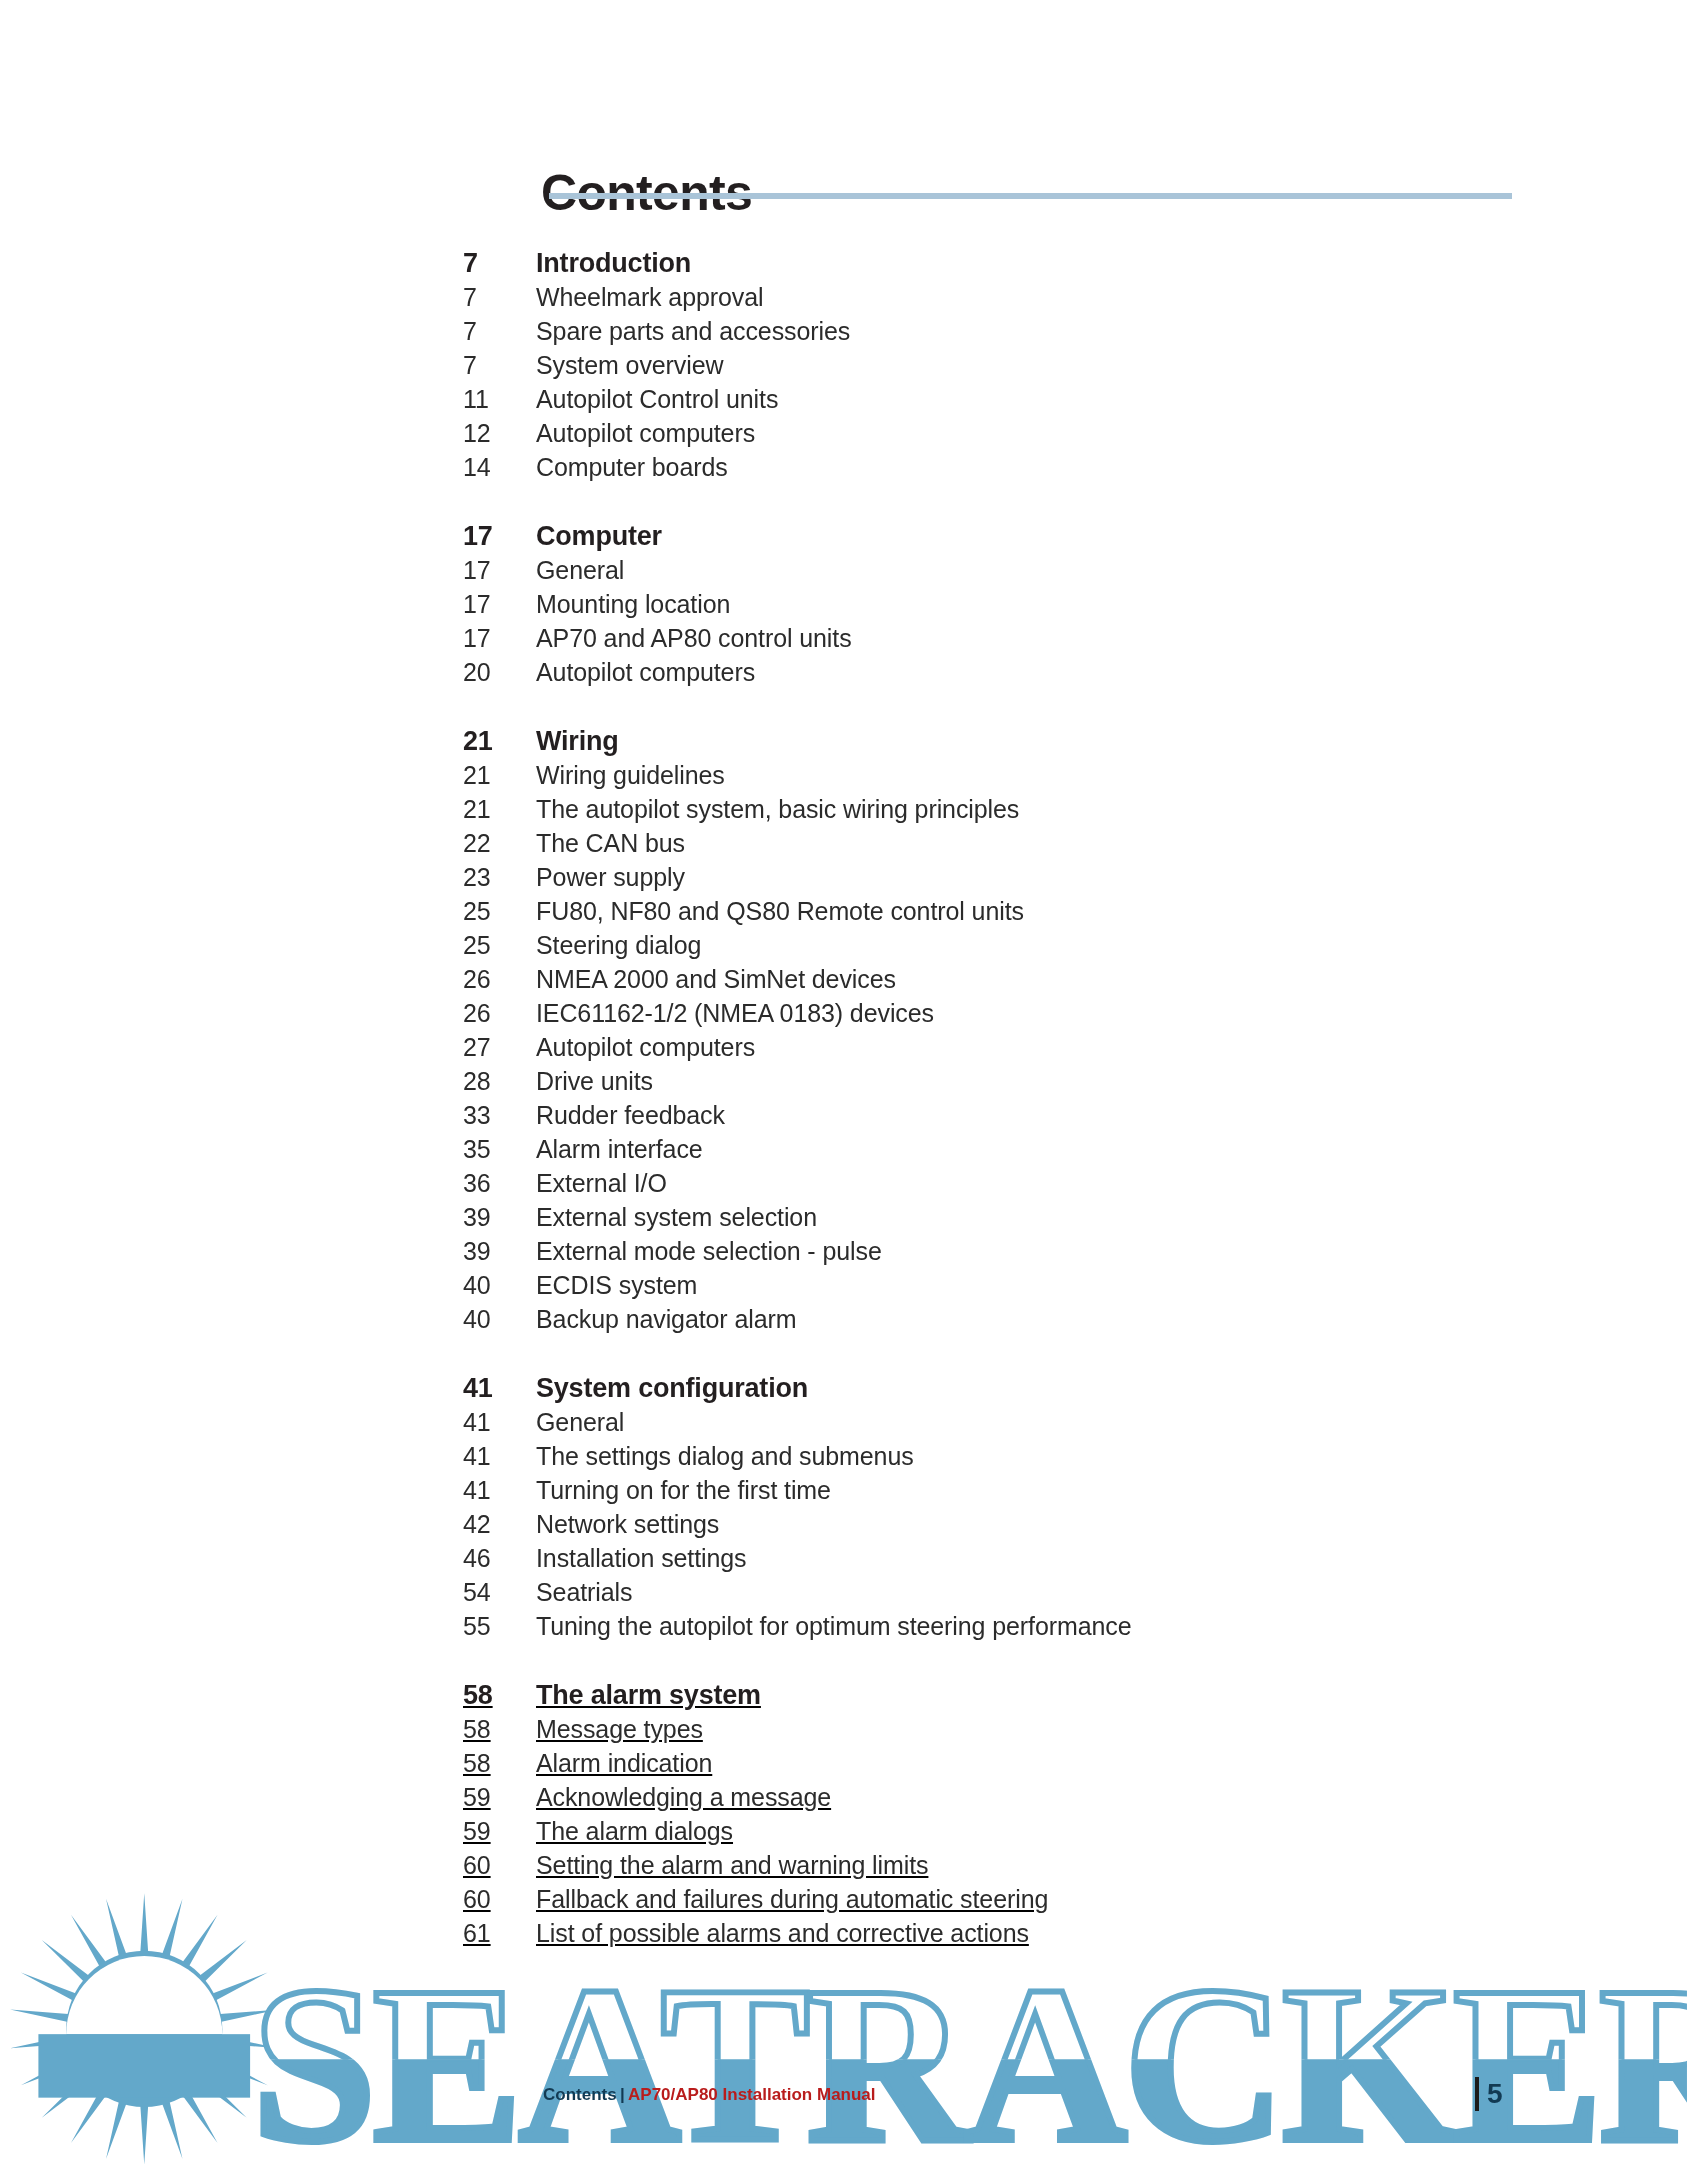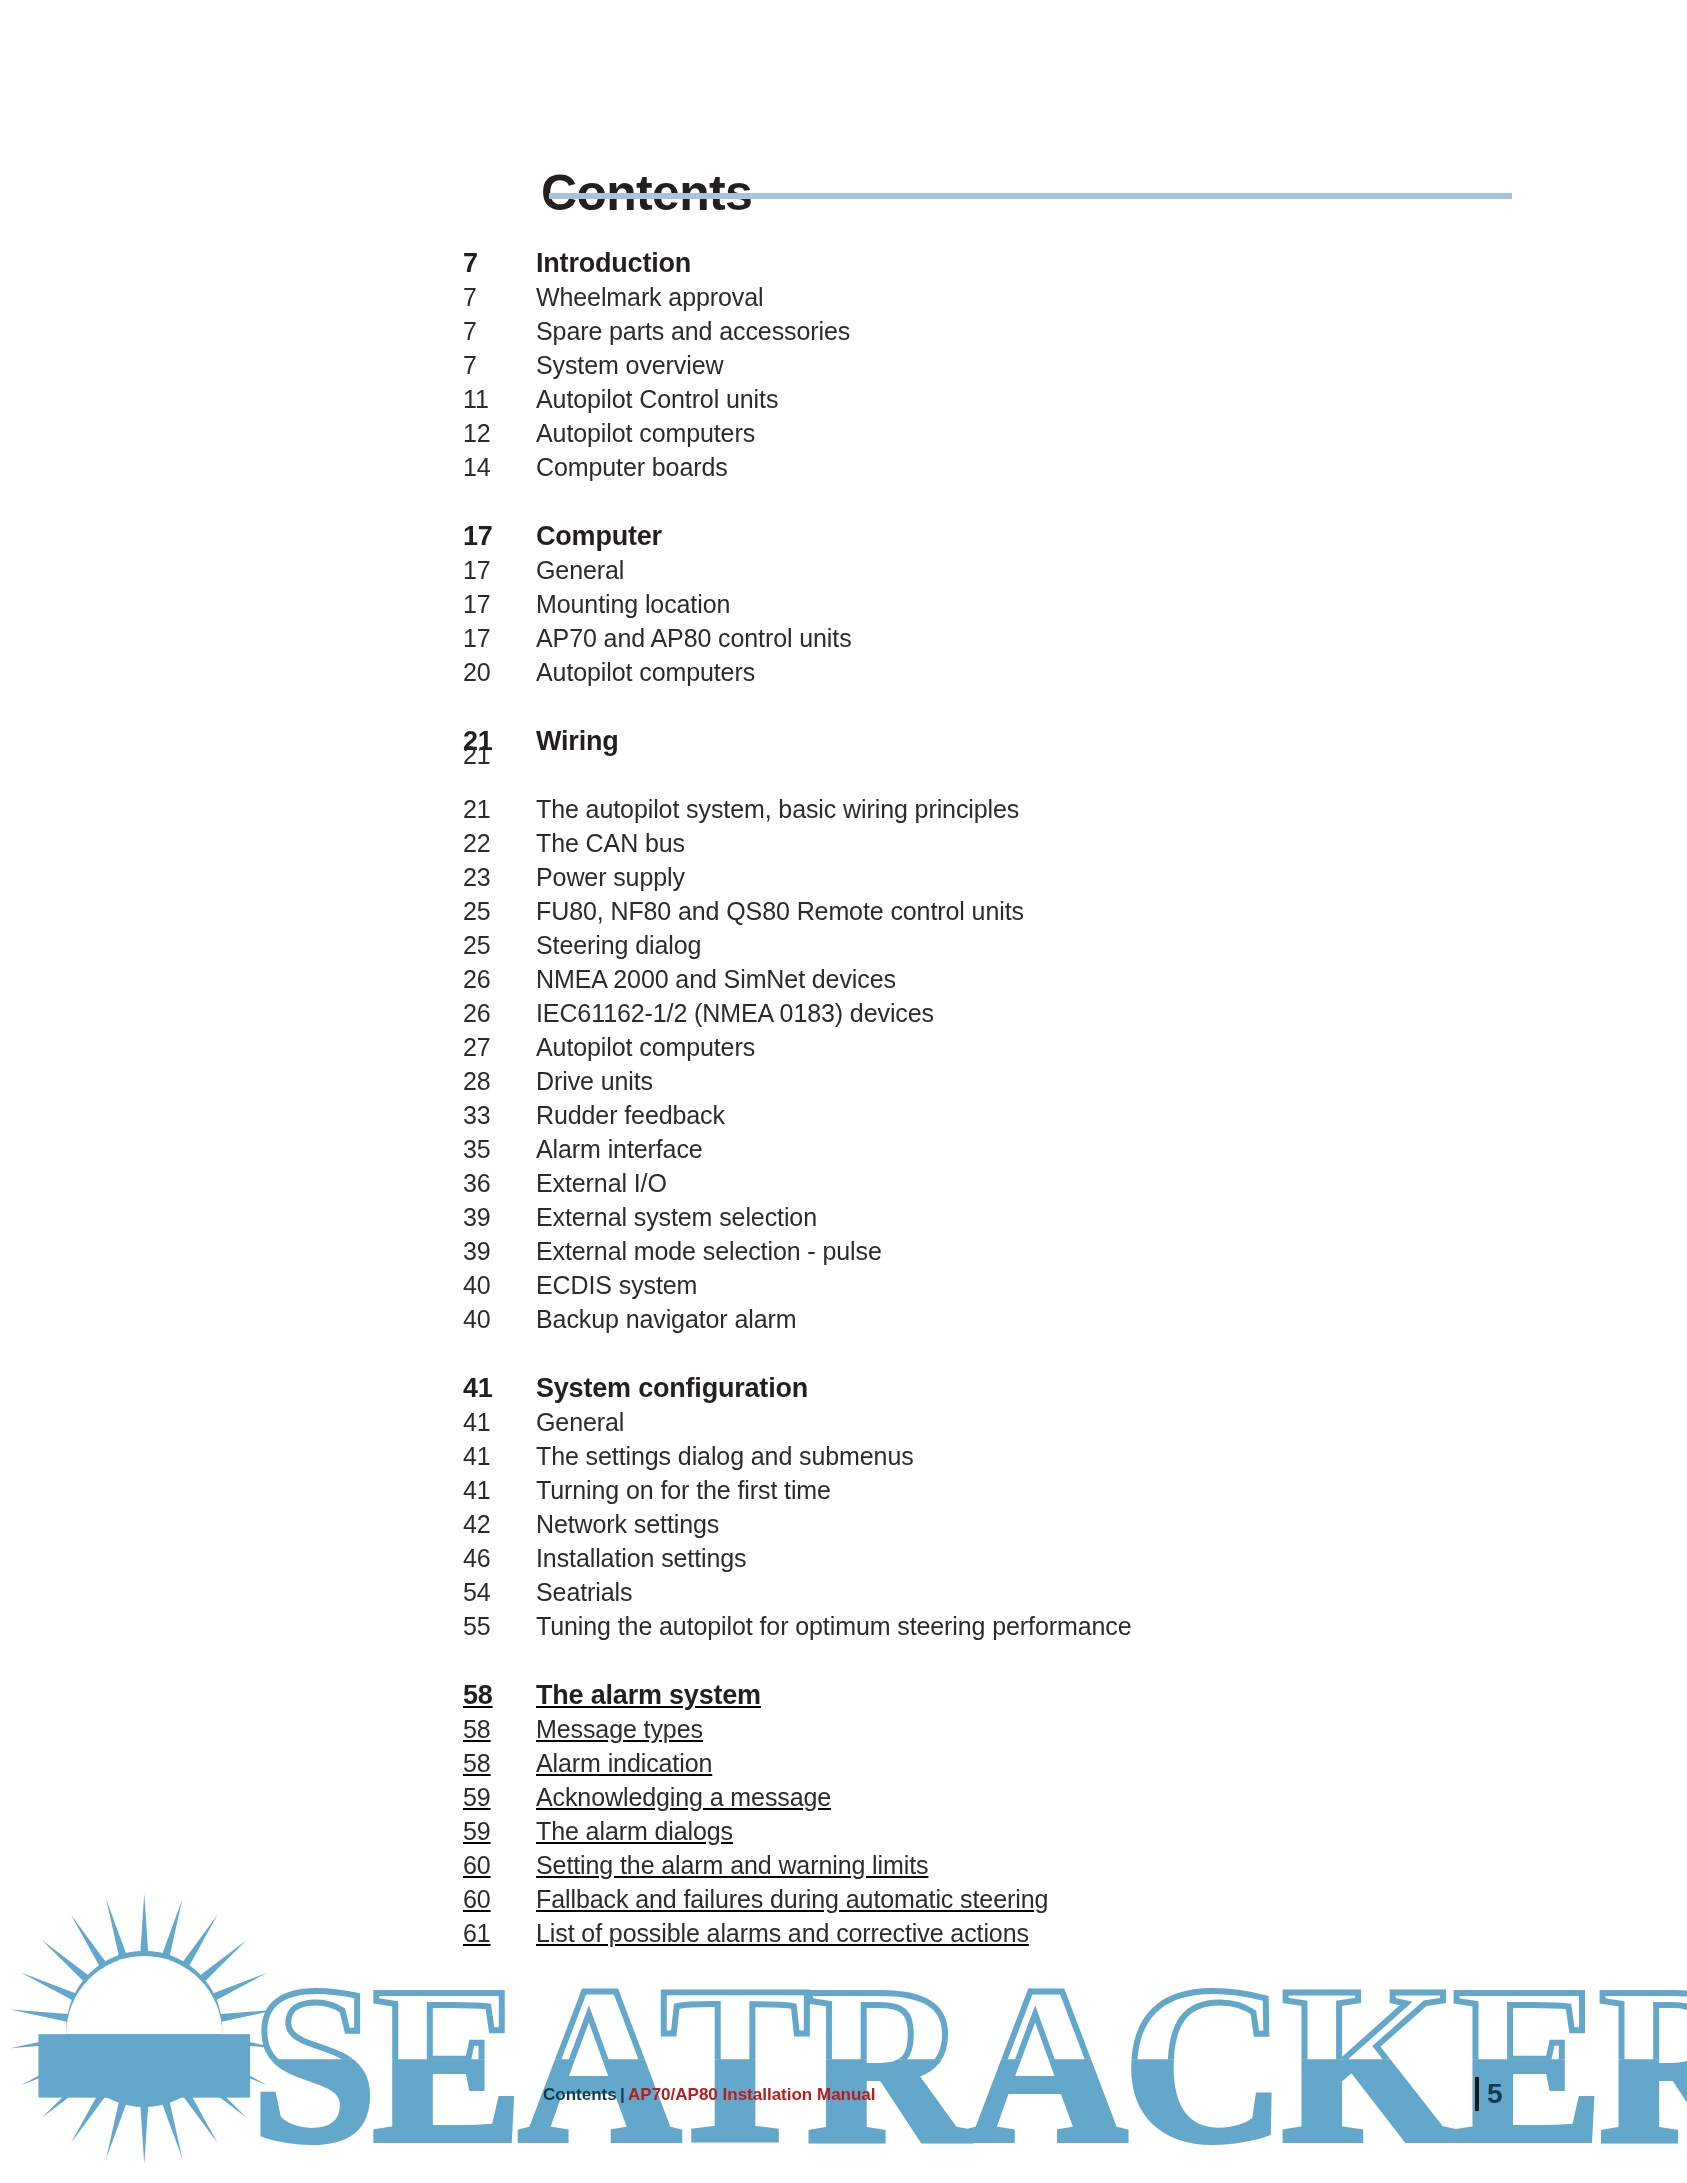--- a/index.html
+++ b/index.html
@@ -185,20 +185,21 @@
           <span class="label">Autopilot computers</span>
         </div>
       </div>
       <div class="toc-group">
         <div class="toc-row toc-chapter">
           <span class="num">21</span>
           <span class="label">Wiring</span>
         </div>
         <div class="toc-row toc-entry">
           <span class="num">21</span>
+          <span class="label">Wiring guidelines</span>
         </div>
         <div class="toc-row toc-entry">
           <span class="num">21</span>
           <span class="label">The autopilot system, basic wiring principles</span>
         </div>
         <div class="toc-row toc-entry">
           <span class="num">22</span>
           <span class="label">The CAN bus</span>
         </div>
         <div class="toc-row toc-entry">

